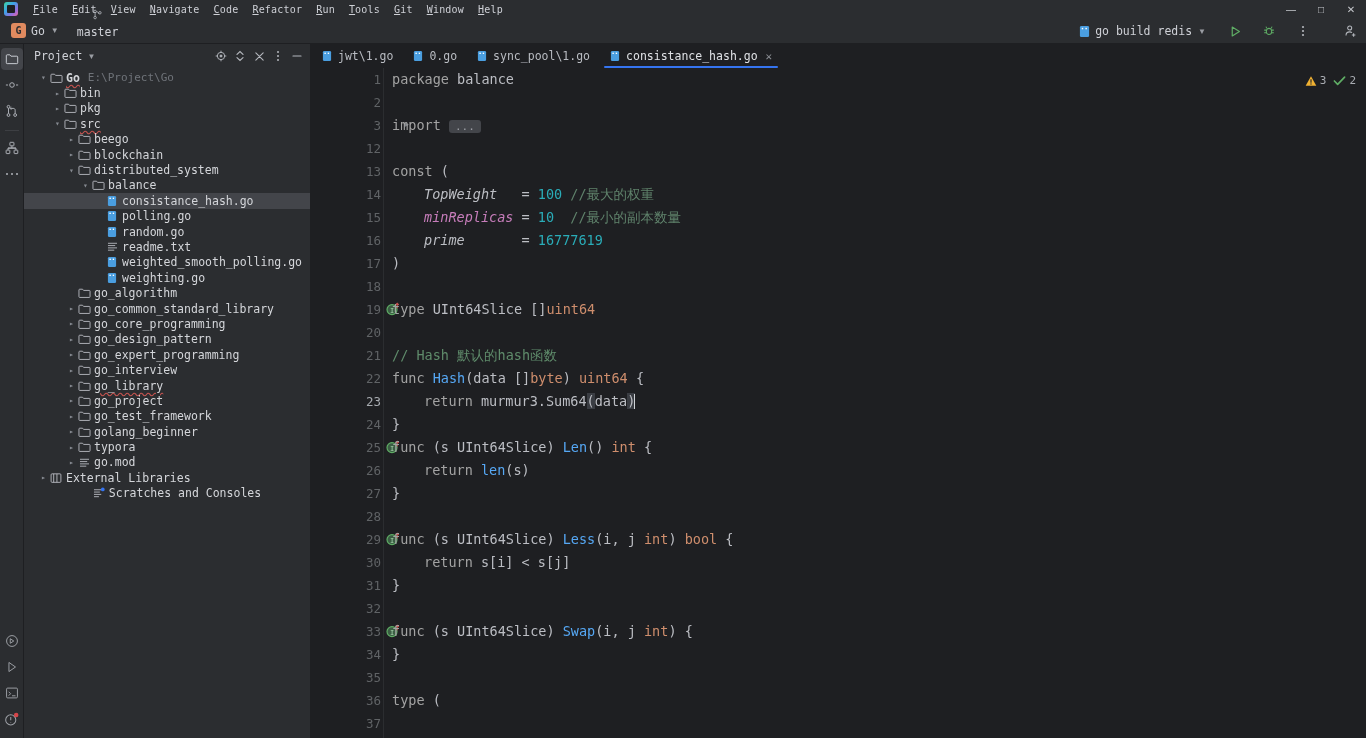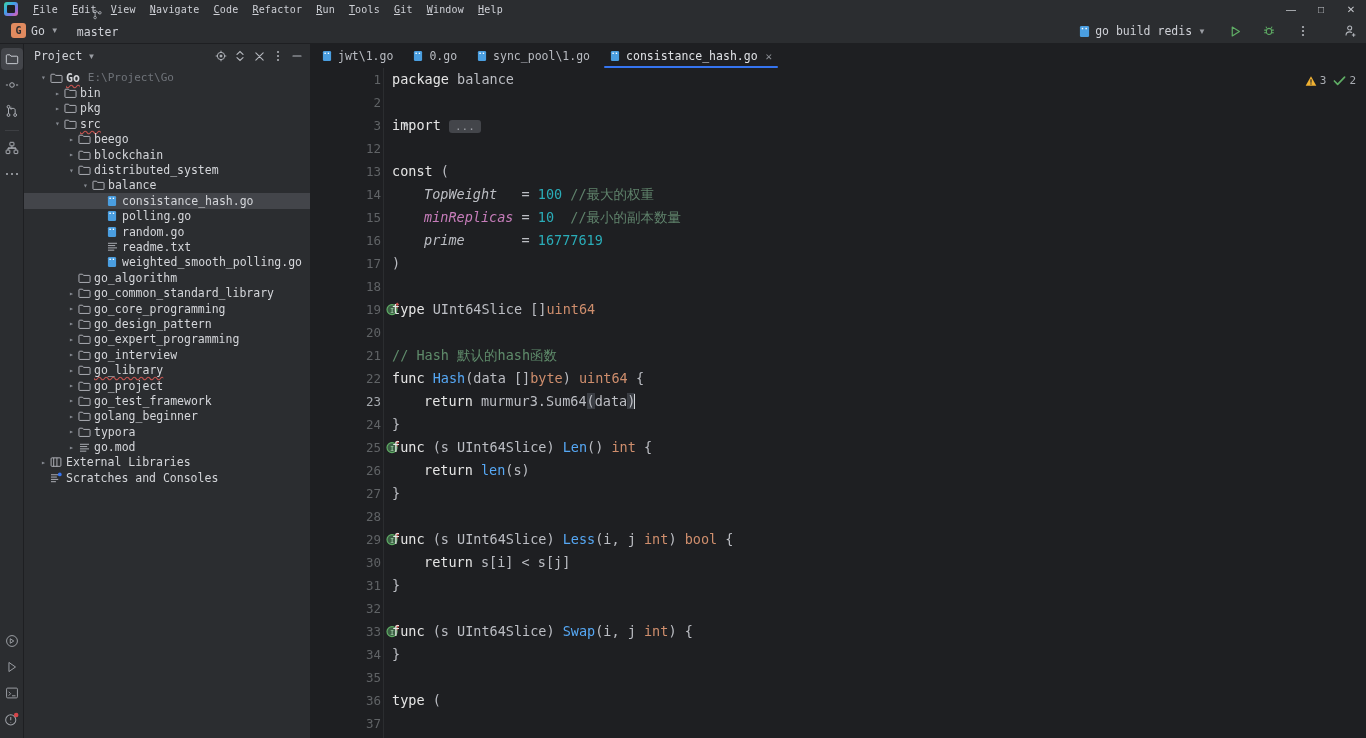--- a/index.html
+++ b/index.html
@@ -197,21 +197,21 @@
     position: absolute; left: -72px; right: 0; height: 23px;
     background: #26282e; z-index: -1;
     border-top: 1px solid #2f3238; border-bottom: 1px solid #2f3238;
   }
   .caret {
     display: inline-block; width: 1px; height: 15px; background: #cfd2d6;
     vertical-align: -3px; margin-left: -1px;
   }
 
   
-  .kw   { color: #e5e5e5; }
+  .kw   { color: #a3a3a3; }
   .typ  { color: #cf8e6d; }
   .fn   { color: #56a8f5; }
   .num  { color: #2aacb8; }
   .cmt  { color: #5f826b; }
   .cmt2 { color: #5f8c6b; }
   .ident{ color: #bcbec4; }
   .cnst { color: #c77dbb; font-style: italic; }
   .cnst2{ color: #bcbec4; font-style: italic; margin-top: 8px; }
   .mem  { color: #bcbec4; }
   .brk  { color: #bcbec4; }
@@ -558,20 +558,31 @@
         <span class="arrow"></span>
         <span class="node-ico">
           <svg width="10" height="12" viewBox="0 0 11 13">
             <rect x="1" y="1" width="9" height="11" rx="1.4" fill="#4a9ee0"></rect>
             <rect x="2.7" y="2.8" width="1.5" height="1.5" fill="#fff"></rect>
             <rect x="6.3" y="2.8" width="1.5" height="1.5" fill="#fff"></rect>
           </svg>
         </span>
         <span class="node-lbl">weighted_smooth_polling.go</span>
       </div>
+      <div class="node" style="padding-left: 70px;">
+        <span class="arrow"></span>
+        <span class="node-ico">
+          <svg width="10" height="12" viewBox="0 0 11 13">
+            <rect x="1" y="1" width="9" height="11" rx="1.4" fill="#4a9ee0"></rect>
+            <rect x="2.7" y="2.8" width="1.5" height="1.5" fill="#fff"></rect>
+            <rect x="6.3" y="2.8" width="1.5" height="1.5" fill="#fff"></rect>
+          </svg>
+        </span>
+        <span class="node-lbl">weighting.go</span>
+      </div>
       <div class="node" style="padding-left: 42px;">
         <span class="arrow"></span>
         <span class="node-ico">
           <svg width="13" height="12" viewBox="0 0 14 13">
             <path d="M1 3.2a.8.8 0 0 1 .8-.8h3.1l1.1 1.3h6.2a.8.8 0 0 1 .8.8v6a.8.8 0 0 1-.8.8H1.8a.8.8 0 0 1-.8-.8z" fill="none" stroke="#b6b9bf" stroke-width="1"></path>
           </svg>
         </span>
         <span class="node-lbl">go_algorithm</span>
       </div>
       <div class="node" style="padding-left: 42px;">
@@ -680,21 +691,21 @@
         <span class="node-ico">
           <svg width="12" height="12" viewBox="0 0 13 13">
             <g stroke="#b6b9bf" fill="none" stroke-width="1">
               <rect x="1.2" y="2" width="10.6" height="9.2" rx="1"></rect>
               <path d="M4 2v9.2M7.5 2v9.2"></path>
             </g>
           </svg>
         </span>
         <span class="node-lbl">External Libraries</span>
       </div>
-      <div class="node" style="padding-left: 14px;">
+      <div class="node" style="padding-left: 14px; justify-content: center;">
         <span class="arrow"></span>
         <span class="node-ico">
           <svg width="12" height="12" viewBox="0 0 13 13">
             <g stroke="#b6b9bf" stroke-width="1" stroke-linecap="round">
               <path d="M1.5 3h7M1.5 5.5h5.5M1.5 8h7M1.5 10.5h4.5"></path>
             </g>
             <circle cx="10.6" cy="2.6" r="2" fill="#3574f0"></circle>
           </svg>
         </span>
         <span class="node-lbl">Scratches and Consoles</span>

